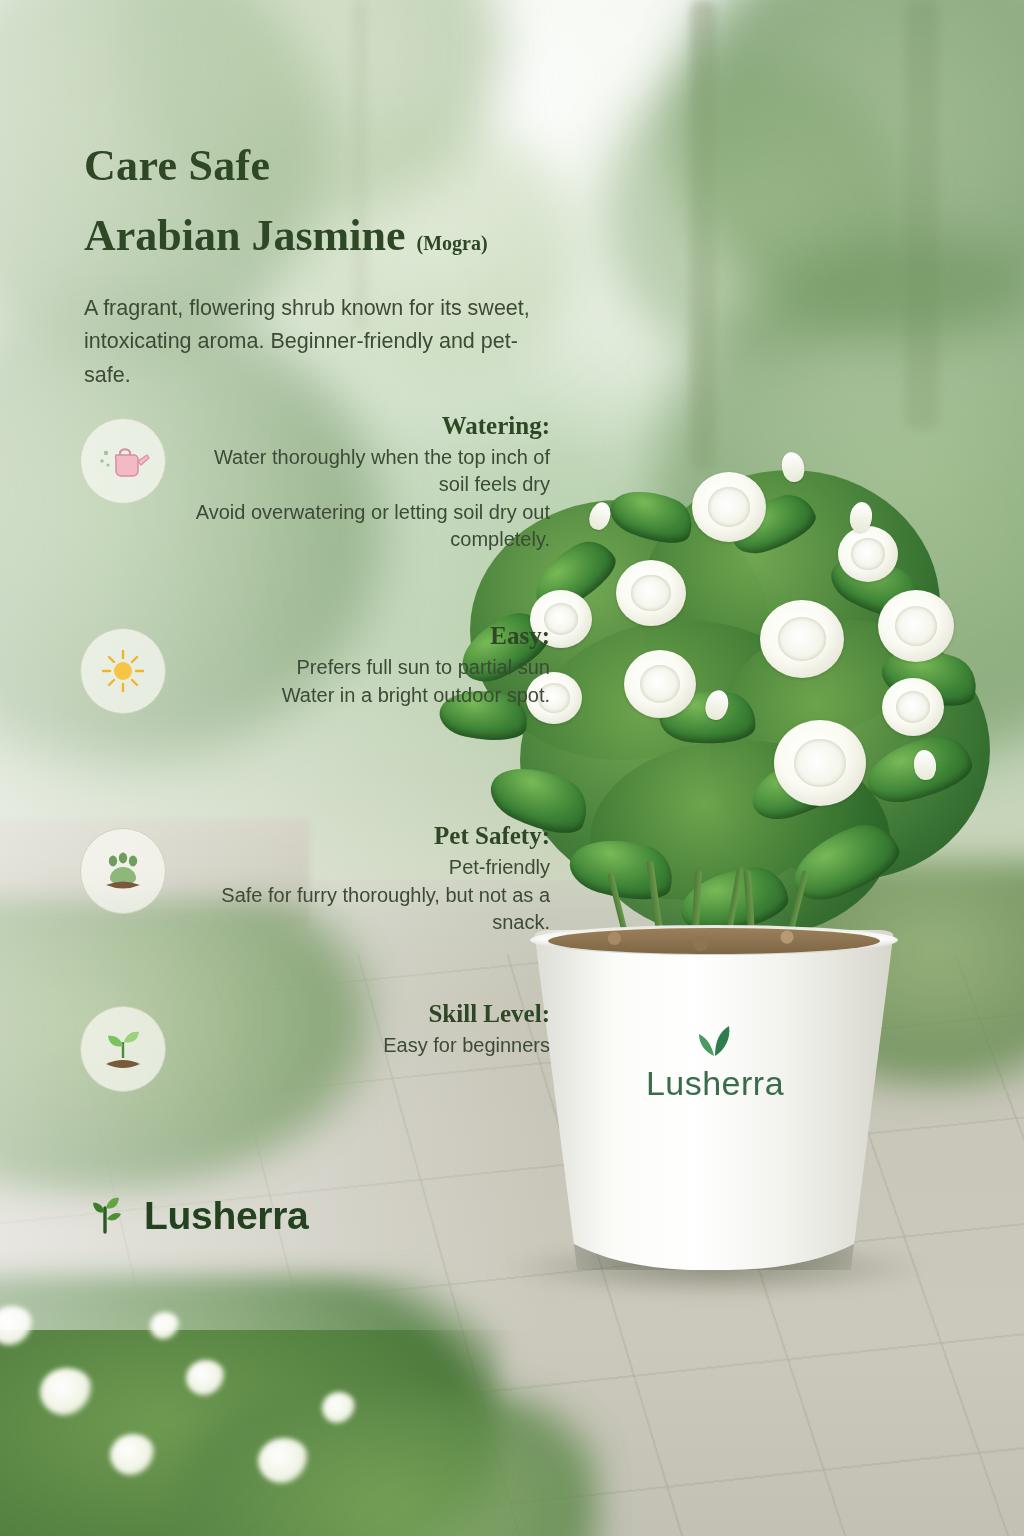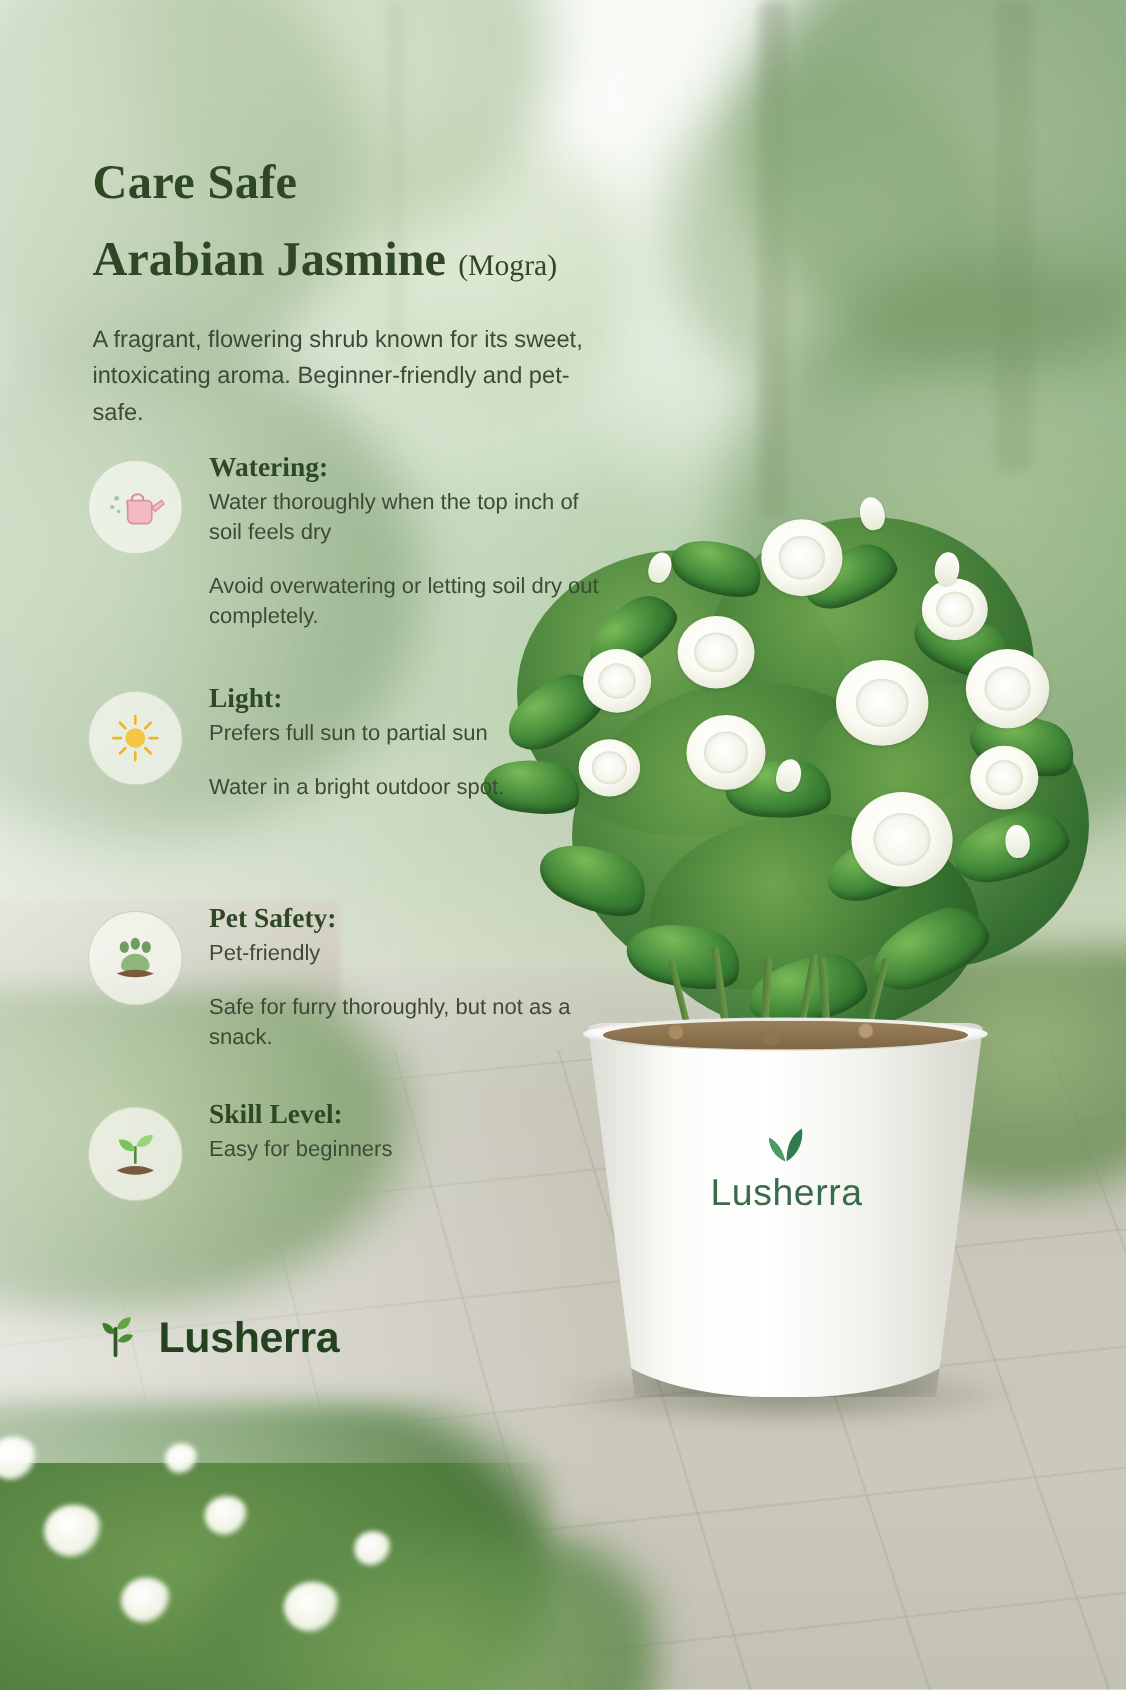--- a/index.html
+++ b/index.html
@@ -267,37 +267,38 @@
     position: absolute;
     left: 84px;
     top: 210px;
     font-family: "Liberation Serif", serif;
     font-weight: bold;
     font-size: 44px;
     color: #2e4725;
     white-space: nowrap;
   }
   .title-2 .sub {
-    font-size: 27px;
-    font-weight: normal;
+    font-size: 20px;
+    font-weight: bold;
   }
   .intro {
     position: absolute;
     left: 84px;
     top: 292px;
     width: 450px;
     font-size: 21.5px;
     line-height: 1.55;
     color: #3c4a36;
   }
 
   .section {
     position: absolute;
     left: 80px;
     width: 470px;
+    text-align: right;
   }
   .sec-1 { top: 412px; }
   .sec-2 { top: 622px; }
   .sec-3 { top: 822px; }
   .sec-4 { top: 1000px; }
 
   .icon-badge {
     position: absolute;
     left: 0;
     top: 6px;
@@ -323,21 +324,21 @@
   .sec-line {
     font-size: 20px;
     line-height: 1.35;
     color: #3c4a36;
     margin: 0;
   }
   .sec-note {
     font-size: 20px;
     line-height: 1.35;
     color: #3c4a36;
-    margin: 22px 0 0 0;
+    margin: 1px 0 0 0;
   }
 
   .footer-logo {
     position: absolute;
     left: 92px;
     top: 1192px;
     display: flex;
     align-items: center;
     gap: 8px;
   }
@@ -486,21 +487,21 @@
             <line x1="6" y1="26" x2="13" y2="26"></line>
             <line x1="39" y1="26" x2="46" y2="26"></line>
             <line x1="12" y1="12" x2="17" y2="17"></line>
             <line x1="35" y1="35" x2="40" y2="40"></line>
             <line x1="40" y1="12" x2="35" y2="17"></line>
             <line x1="17" y1="35" x2="12" y2="40"></line>
           </g>
         </svg>
       </div>
       <div class="sec-body">
-        <p class="sec-title">Light:</p>
+        <p class="sec-title">Easy:</p>
         <p class="sec-line">Prefers full sun to partial sun</p>
         <p class="sec-note">Water in a bright outdoor spot.</p>
       </div>
     </div>
 
     <div class="section sec-3">
       <div class="icon-badge">
         <svg width="54" height="48" viewBox="0 0 54 48" aria-hidden="true">
           <ellipse cx="17" cy="14" rx="4.2" ry="5.4" fill="#6f9d5f"></ellipse>
           <ellipse cx="27" cy="11" rx="4.2" ry="5.4" fill="#6f9d5f"></ellipse>

